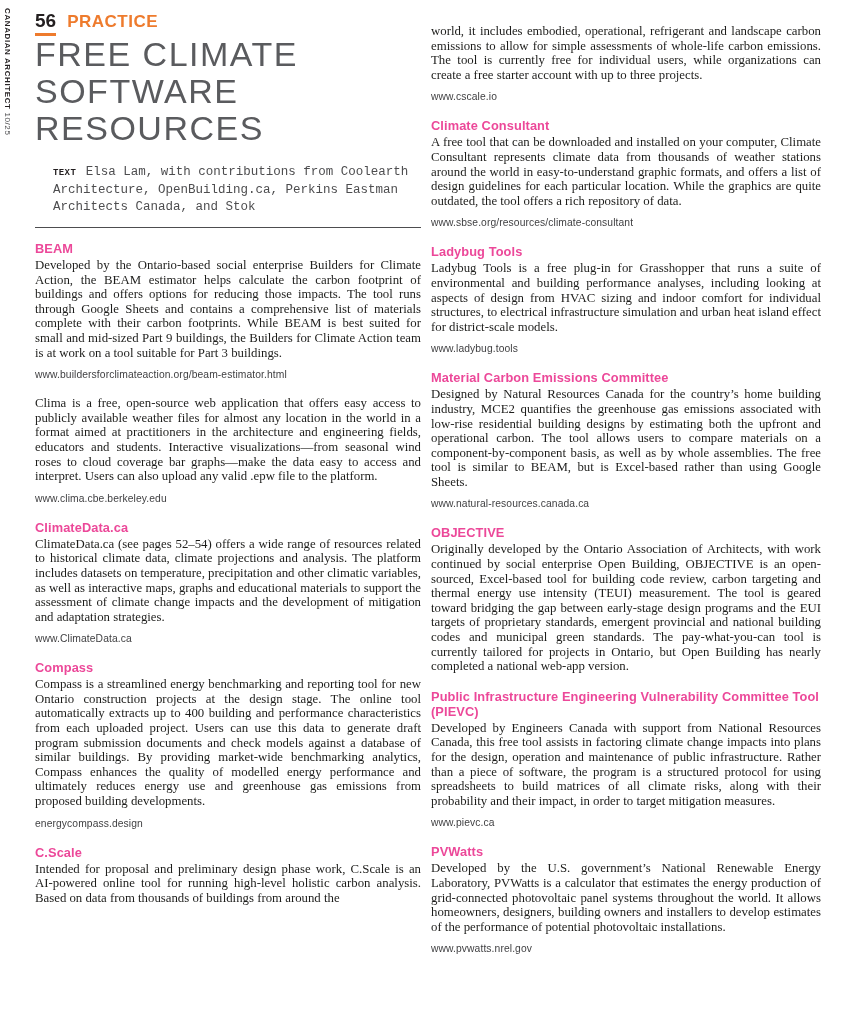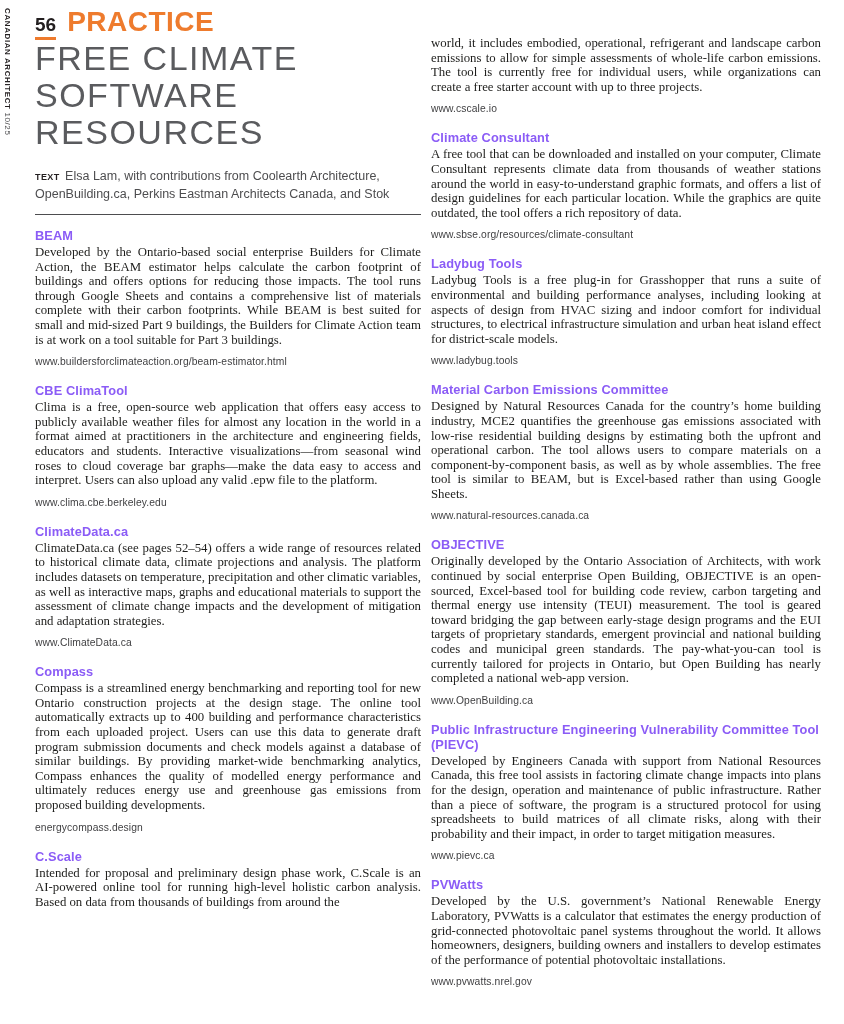--- a/index.html
+++ b/index.html
@@ -24,51 +24,52 @@
     font-family: "Liberation Sans", sans-serif;
     font-size: 8px;
     letter-spacing: 0.6px;
     color: #231f20;
     white-space: nowrap;
   }
   .spine .mag { font-weight: bold; }
   .spine .issue { font-weight: normal; color: #4d4d4f; }
 
   .col-left  { position: absolute; left: 35px;  top: 10px; width: 386px; }
-  .col-right { position: absolute; left: 431px; top: 36px; width: 390px; }
+  .col-right { position: absolute; left: 431px; top: 24px; width: 390px; }
 
   
   .header-row { display: flex; align-items: baseline; gap: 11px; }
   .pageno {
     font-family: "Liberation Sans", sans-serif;
     font-weight: 800; font-size: 19px; line-height: 20px;
     color: #231f20;
     border-bottom: 3px solid #ee7b2d;
     padding-bottom: 2px;
   }
   .section-label {
     font-family: "Liberation Sans", sans-serif;
-    font-weight: 800; font-size: 28px; line-height: 23px;
+    font-weight: 800; font-size: 17px; line-height: 23px;
     letter-spacing: 0.5px;
     color: #ee7b2d;
   }
   .title {
     font-family: "Liberation Sans", sans-serif;
     font-weight: 300;
     font-size: 34px;
     line-height: 37px;
     letter-spacing: 1.5px;
     color: #5a5b5e;
   }
   .byline {
     margin-top: 17px;
-    font-family: Liberation Sans, sans-serif;
+    font-family: Liberation Mono, monospace;
     font-size: 12.5px;
     line-height: 17px;
     color: #4d4d4f;
+    margin-left: 18px;
   }
   .byline-label {
     font-size: 9px;
     font-weight: bold;
     color: #231f20;
     letter-spacing: 0.4px;
     margin-right: 2px;
   }
   .rule {
     border: none;
@@ -87,21 +88,21 @@
 
   
   .tool { margin-bottom: 15px; }
   .tool h3 {
     margin: 0 0 2px 0;
     font-family: "Liberation Sans", sans-serif;
     font-size: 12.8px;
     font-weight: 700;
     line-height: 15px;
     letter-spacing: 0.1px;
-    color: #8b5cf6;
+    color: #ec4899;
   }
   .tool h3:empty { display: none; }
   .tool p {
     margin: 0;
     font-size: 12.8px;
     line-height: 14.6px;
     text-align: justify;
     color: #1d1d1b;
   }
   .tool .url {
@@ -143,21 +144,20 @@
     <hr class="rule">
 
 
     <section class="tool">
       <h3>BEAM</h3>
       <p>Developed by the Ontario-based social enterprise Builders for Climate Action, the BEAM estimator helps calculate the carbon footprint of buildings and offers options for reducing those impacts. The tool runs through Google Sheets and contains a comprehensive list of materials complete with their carbon footprints. While BEAM is best suited for small and mid-sized Part 9 buildings, the Builders for Climate Action team is at work on a tool suitable for Part 3 buildings.</p>
       <div class="url">www.buildersforclimateaction.org/beam-estimator.html</div>
     </section>
 
     <section class="tool">
-      <h3>CBE ClimaTool</h3>
       <p>Clima is a free, open-source web application that offers easy access to publicly available weather files for almost any location in the world in a format aimed at practitioners in the architecture and engineering fields, educators and students. Interactive visualizations—from seasonal wind roses to cloud coverage bar graphs—make the data easy to access and interpret. Users can also upload any valid .epw file to the platform.</p>
       <div class="url">www.clima.cbe.berkeley.edu</div>
     </section>
 
     <section class="tool">
       <h3>ClimateData.ca</h3>
       <p>ClimateData.ca (see pages 52–54) offers a wide range of resources related to historical climate data, climate projections and analysis. The platform includes datasets on temperature, precipitation and other climatic variables, as well as interactive maps, graphs and educational materials to support the assessment of climate change impacts and the development of mitigation and adaptation strategies.</p>
       <div class="url">www.ClimateData.ca</div>
     </section>
 
@@ -195,21 +195,20 @@
 
     <section class="tool">
       <h3>Material Carbon Emissions Committee</h3>
       <p>Designed by Natural Resources Canada for the country’s home building industry, MCE2 quantifies the greenhouse gas emissions associated with low-rise residential building designs by estimating both the upfront and operational carbon. The tool allows users to compare materials on a component-by-component basis, as well as by whole assemblies. The free tool is similar to BEAM, but is Excel-based rather than using Google Sheets.</p>
       <div class="url">www.natural-resources.canada.ca</div>
     </section>
 
     <section class="tool">
       <h3>OBJECTIVE</h3>
       <p>Originally developed by the Ontario Association of Architects, with work continued by social enterprise Open Building, OBJECTIVE is an open-sourced, Excel-based tool for building code review, carbon targeting and thermal energy use intensity (TEUI) measurement. The tool is geared toward bridging the gap between early-stage design programs and the EUI targets of proprietary standards, emergent provincial and national building codes and municipal green standards. The pay-what-you-can tool is currently tailored for projects in Ontario, but Open Building has nearly completed a national web-app version.</p>
-      <div class="url">www.OpenBuilding.ca</div>
     </section>
 
     <section class="tool">
       <h3>Public Infrastructure Engineering Vulnerability Committee Tool (PIEVC)</h3>
       <p>Developed by Engineers Canada with support from National Resources Canada, this free tool assists in factoring climate change impacts into plans for the design, operation and maintenance of public infrastructure. Rather than a piece of software, the program is a structured protocol for using spreadsheets to build matrices of all climate risks, along with their probability and their impact, in order to target mitigation measures.</p>
       <div class="url">www.pievc.ca</div>
     </section>
 
     <section class="tool">
       <h3>PVWatts</h3>

